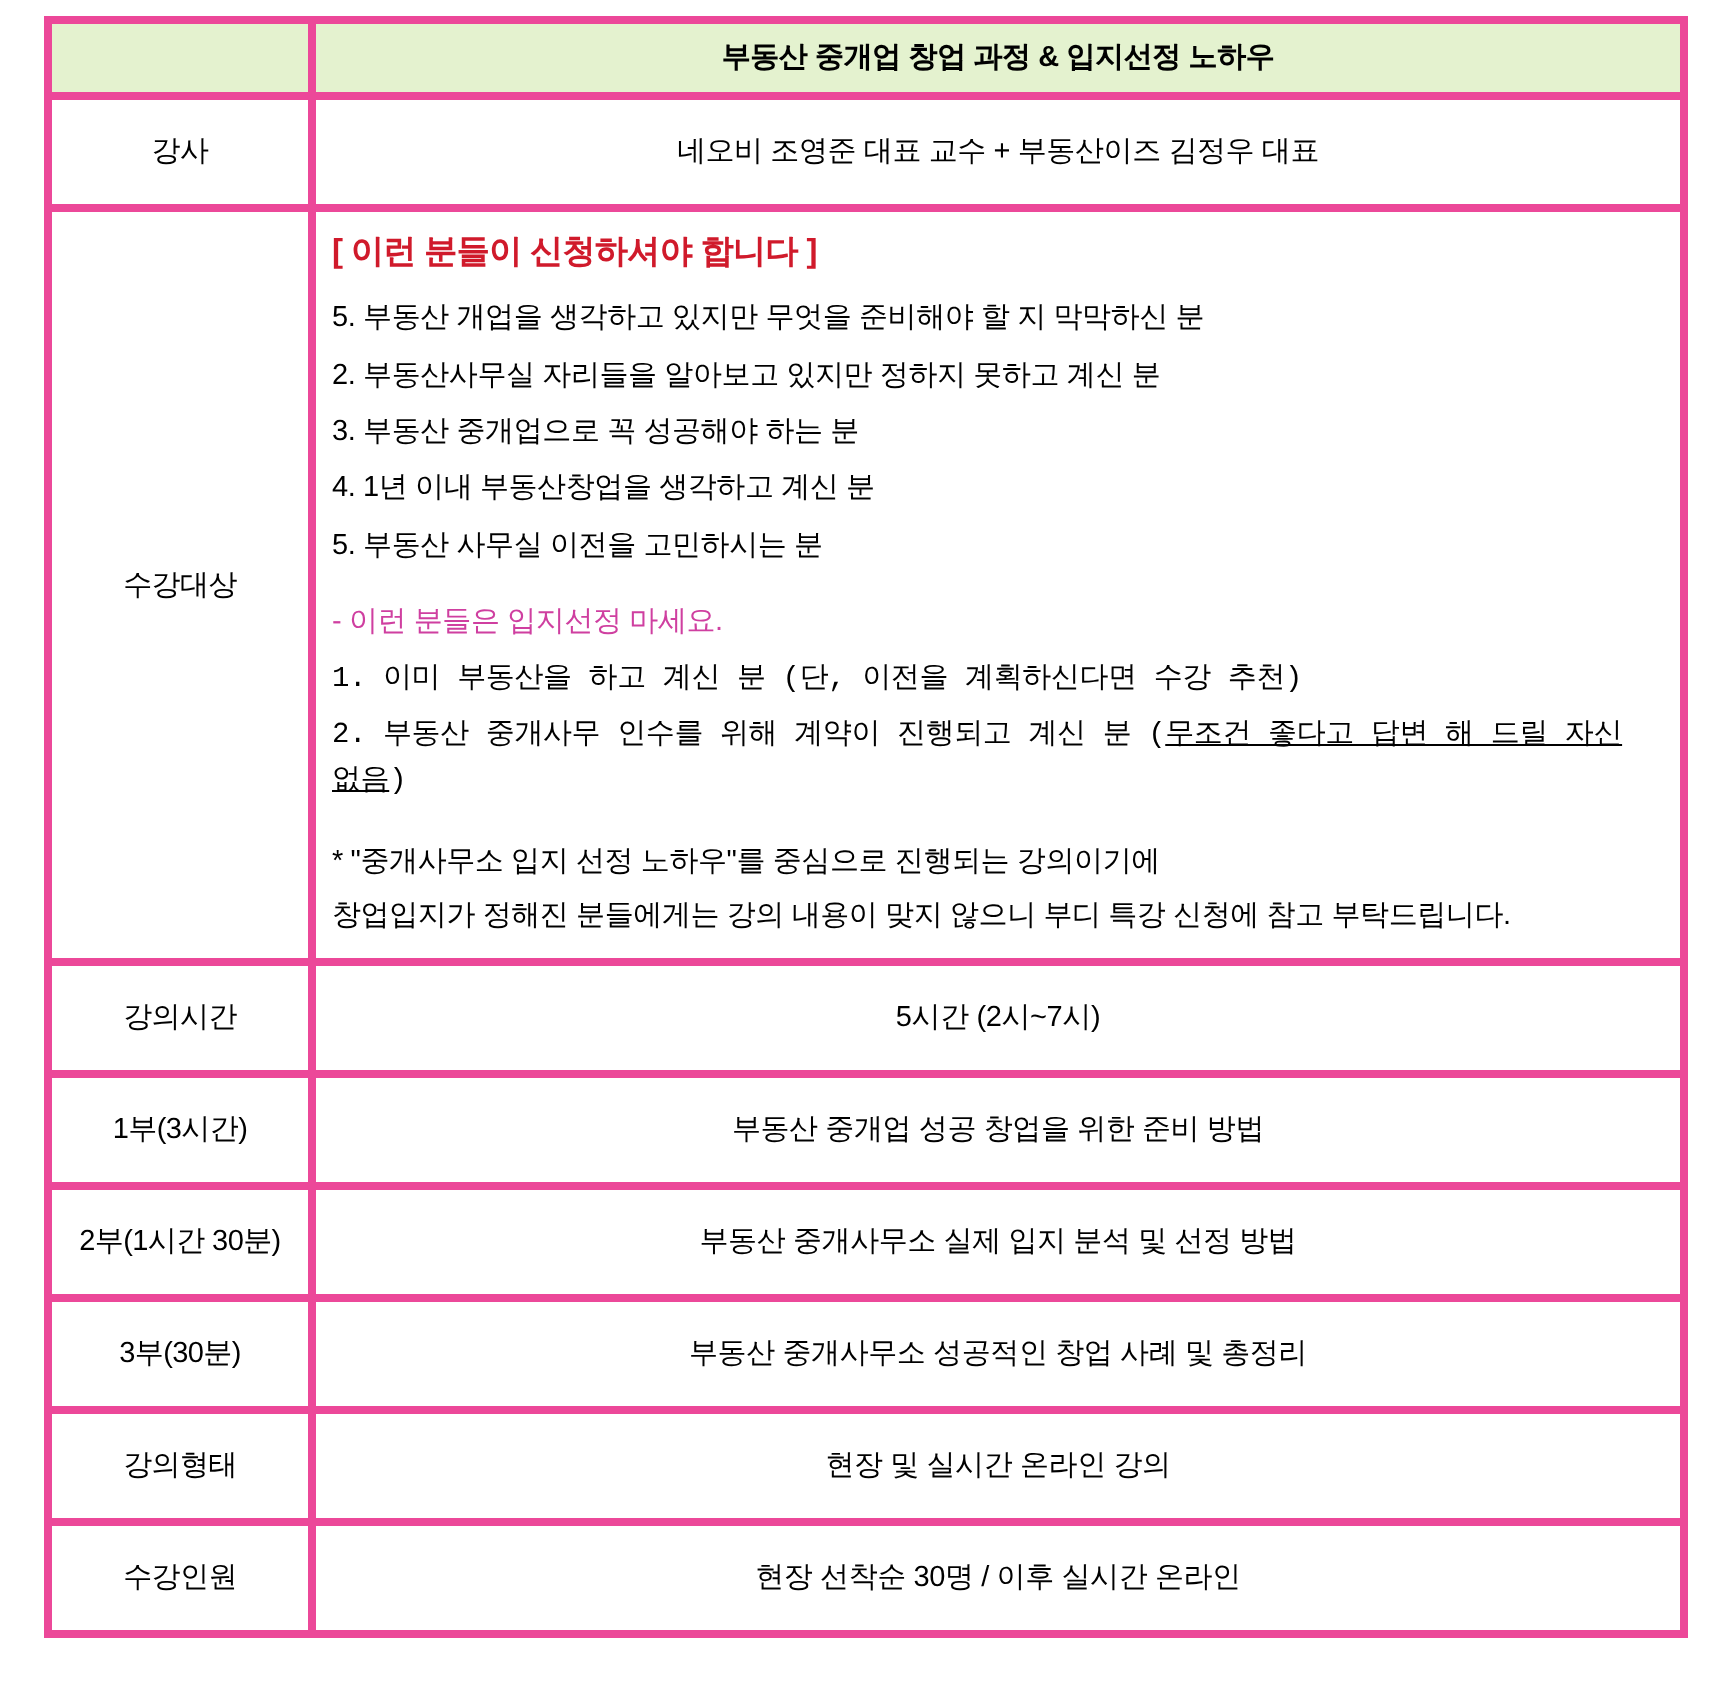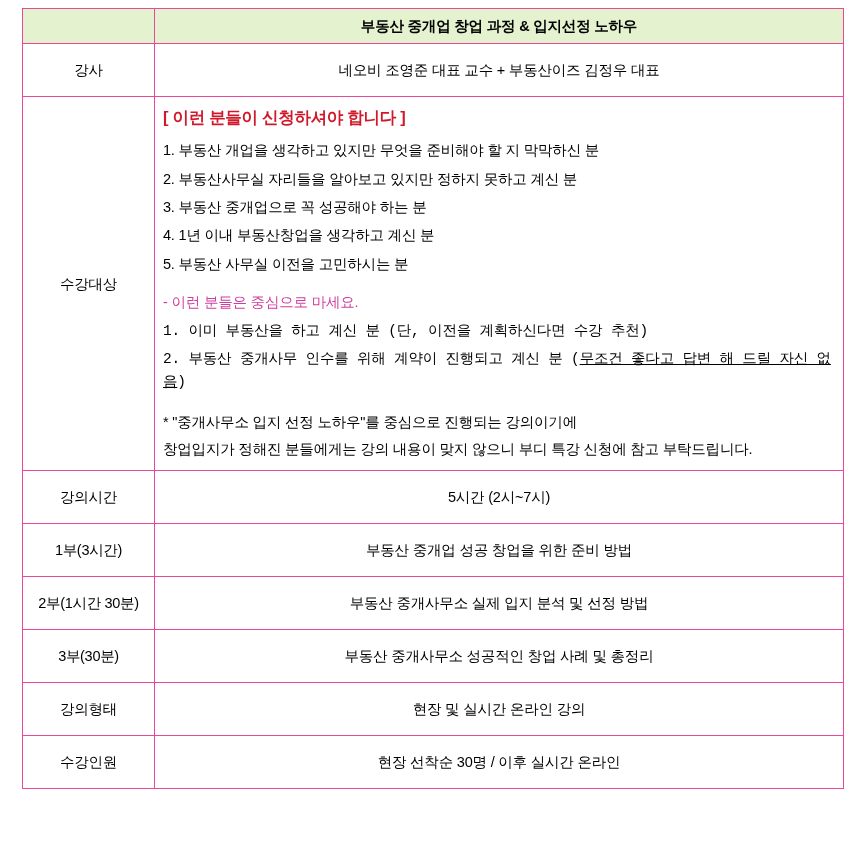--- a/index.html
+++ b/index.html
@@ -19,21 +19,21 @@
     height: 850px;
     box-sizing: border-box;
     padding: 8px 14px 8px 22px;
   }
   table.course {
     border-collapse: collapse;
     width: 100%;
     table-layout: fixed;
   }
   table.course td {
-    border: 1px solid #ec4899;
+    border: 4px solid #ec4899;
     padding: 6px 8px;
     vertical-align: middle;
     font-size: 14.5px;
     line-height: 1.55;
   }
   col.label-col { width: 132px; }
   col.value-col { width: auto; }
 
   .head-blank {
     background: #e4f2cf;
@@ -125,27 +125,27 @@
       <tr class="row-tall">
         <td class="lbl">강사</td>
         <td class="val-left">네오비 조영준 대표 교수 + 부동산이즈 김정우 대표</td>
       </tr>
 
       <tr>
         <td class="lbl">수강대상</td>
         <td class="audience-cell">
           <div class="aud-title">[ 이런 분들이 신청하셔야 합니다 ]</div>
           <ul class="aud-list">
-            <li>1. 부동산 개업을 생각하고 있지만 무엇을 준비해야 할 지 막막하신 분</li>
+            <li>5. 부동산 개업을 생각하고 있지만 무엇을 준비해야 할 지 막막하신 분</li>
             <li>2. 부동산사무실 자리들을 알아보고 있지만 정하지 못하고 계신 분</li>
             <li>3. 부동산 중개업으로 꼭 성공해야 하는 분</li>
             <li>4. 1년 이내 부동산창업을 생각하고 계신 분</li>
             <li>5. 부동산 사무실 이전을 고민하시는 분</li>
           </ul>
-          <div class="aud-sub">- 이런 분들은 중심으로 마세요.</div>
+          <div class="aud-sub">- 이런 분들은 입지선정 마세요.</div>
           <ul class="aud-list2">
             <li>1. 이미 부동산을 하고 계신 분 (단, 이전을 계획하신다면 수강 추천)</li>
             <li><span>2. 부동산 중개사무 인수를 위해 계약이 진행되고 계신 분 (</span><span class="underline">무조건 좋다고 답변 해 드릴 자신 없음</span><span>)</span></li>
           </ul>
           <div class="aud-note">
             <div>* "중개사무소 입지 선정 노하우"를 중심으로 진행되는 강의이기에</div>
             <div>창업입지가 정해진 분들에게는 강의 내용이 맞지 않으니 부디 특강 신청에 참고 부탁드립니다.</div>
           </div>
         </td>
       </tr>

